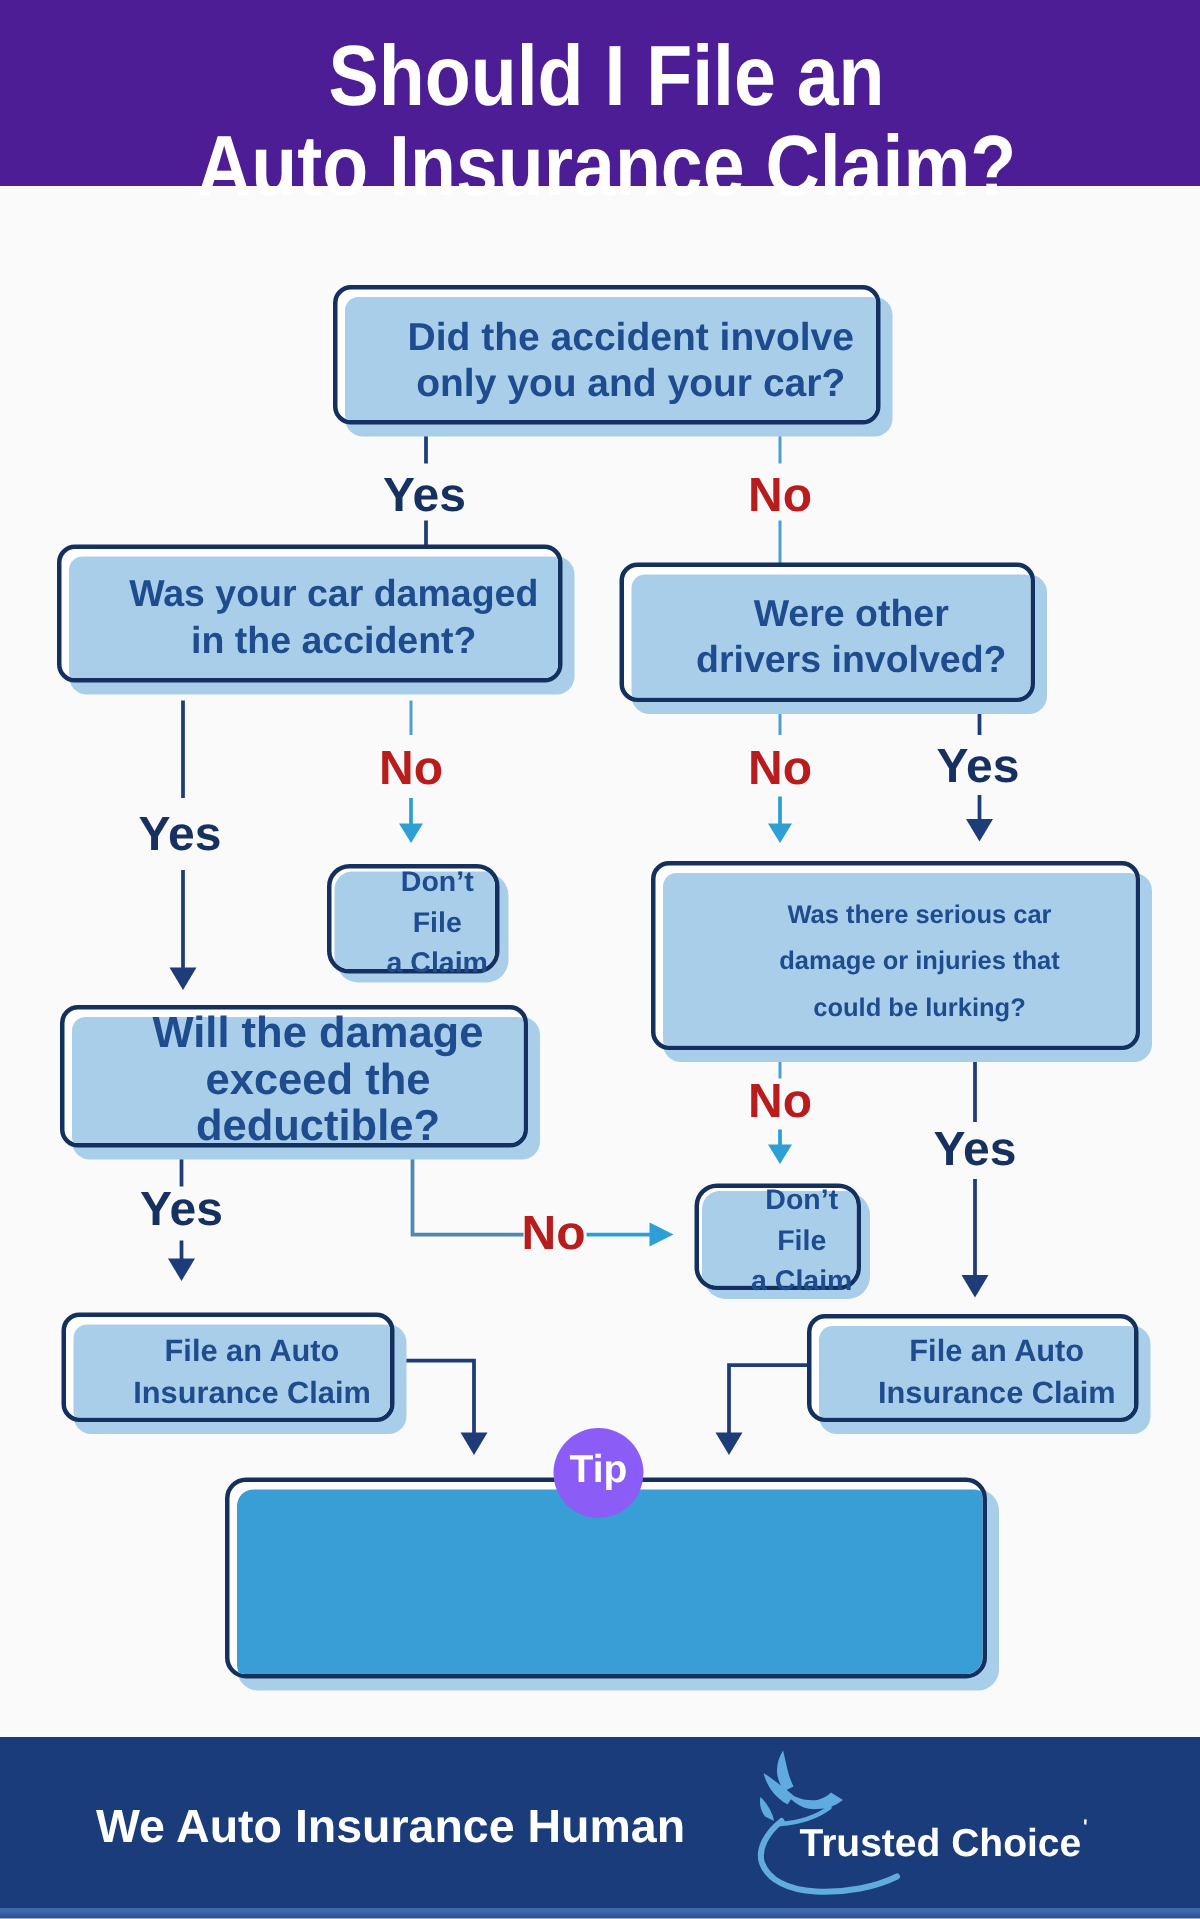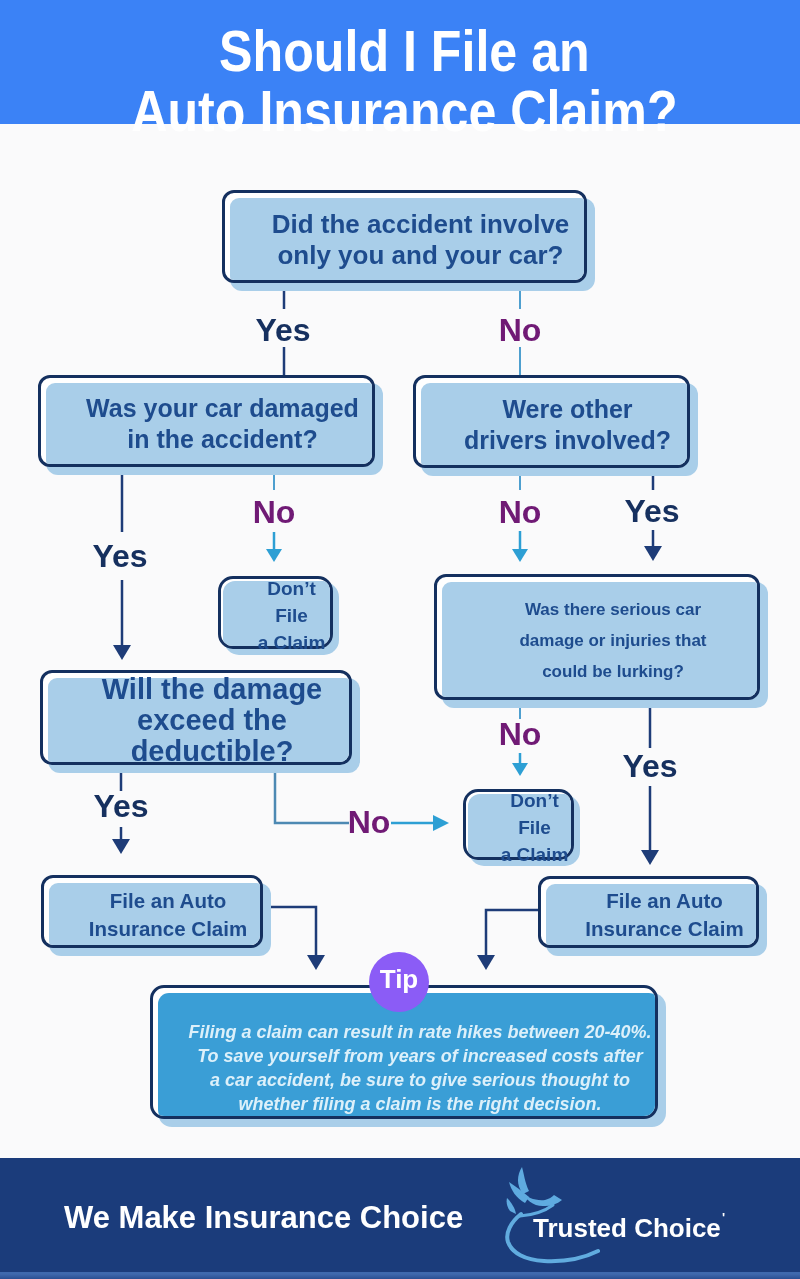--- a/index.html
+++ b/index.html
@@ -1,30 +1,30 @@
 <!DOCTYPE html>
 <html><head>
 <meta charset="utf-8">
 <style>
 html,body{margin:0;padding:0;}
 body{width:800px;height:1279px;position:relative;background:#fafafb;font-family:"Liberation Sans",sans-serif;overflow:hidden;}
-.hdr{position:absolute;left:0;top:0;width:800px;height:124px;background:#3b82f6;color:#fff;text-align:center;}
+.hdr{position:absolute;left:0;top:0;width:800px;height:124px;background:#4c1d95;color:#fff;text-align:center;}
 .hdr h1{margin:0;padding-top:21px;padding-left:10px;font-size:57px;line-height:60px;font-weight:bold;transform:scaleX(0.88);transform-origin:50% 0;}
 .ftr{position:absolute;left:0;top:1158px;width:800px;height:121px;background:#1b3c7b;}
 .strip{position:absolute;left:0;top:1272px;width:800px;height:7px;background:linear-gradient(#3f69ad 0 2px,#2b4f92);}
 .tag{position:absolute;left:64px;top:1199px;font-size:31px;line-height:38px;font-weight:bold;color:#fff;}
 svg.flow{position:absolute;left:0;top:0;}
 .box{position:absolute;}
 .sh{position:absolute;left:8px;top:8px;width:100%;height:100%;background:#a9cee9;border-radius:12px;}
 .mn{position:absolute;left:0;top:0;right:0;bottom:0;background:#fff;border:3px solid #14305f;border-radius:12px;overflow:hidden;}
 .fl{position:absolute;left:5px;top:5px;right:-5px;bottom:-5px;background:#a9cee9;border-radius:9px;}
 .tx{position:absolute;left:0;top:6px;right:0;bottom:0;display:flex;align-items:center;justify-content:center;text-align:center;color:#1e4c8e;font-weight:bold;margin-left:32px;}
 .lbl{position:absolute;font-weight:bold;font-size:32px;transform:translate(-50%,-50%);}
 .navy{color:#16305f;}
-.cyan{color:#701a75;}
+.cyan{color:#b91c1c;}
 </style>
 </head>
 <body>
 <div class="hdr">
     <h1>Should I File an<br>Auto Insurance Claim?</h1>
   </div>
 
 <svg class="flow" width="800" height="1279" viewBox="0 0 800 1279" fill="none">
 
   <line x1="284" y1="283" x2="284" y2="309" stroke="#1e3c78" stroke-width="2.5"></line>
@@ -67,21 +67,21 @@
   <path d="M477 955 L495 955 L486 970 Z" fill="#1e3c78"></path>
 </svg>
 
 <div class="box" style="left:222px;top:190px;width:365px;height:93px;">
   <div class="sh"></div>
   <div class="mn">
       <div class="fl"></div>
     </div>
   <div class="tx" style="font-size:26px;line-height:31px;">Did the accident involve<br>only you and your car?</div>
 </div>
-<div class="box" style="left:38px;top:375px;width:337px;height:92px;">
+<div class="box" style="left:38px;top:363px;width:337px;height:92px;">
   <div class="sh"></div>
   <div class="mn">
       <div class="fl"></div>
     </div>
   <div class="tx" style="font-size:25px;line-height:31px;">Was your car damaged<br>in the accident?</div>
 </div>
 <div class="box" style="left:413px;top:375px;width:277px;height:93px;">
   <div class="sh"></div>
   <div class="mn">
       <div class="fl"></div>
@@ -129,39 +129,38 @@
       <div class="fl"></div>
     </div>
   <div class="tx" style="font-size:20.5px;line-height:28px;">File an Auto<br>Insurance Claim</div>
 </div>
 
 <div class="box" style="left:150px;top:985px;width:508px;height:134px;">
   <div class="sh" style="border-radius:14px;"></div>
   <div class="mn" style="border-radius:14px;">
       <div class="fl" style="border-radius:11px;background:#3a9ed6;"></div>
     </div>
-  <div class="tx" style="left:0;top:32px;font-size:18px;line-height:24px;color:#dcf0fa;font-style:italic;">Filing a claim can result in rate hikes between 20-40%.<br>To save yourself from years of increased costs after<br>a car accident, be sure to give serious thought to<br>whether filing a claim is the right decision.</div>
 </div>
 
 <div style="position:absolute;left:369px;top:952px;width:60px;height:60px;border-radius:50%;background:#8b5cf6;color:#fff;display:flex;align-items:center;justify-content:center;font-weight:bold;font-size:26px;padding-bottom:5px;box-sizing:border-box;">Tip</div>
 
 <div class="lbl navy" style="left:283px;top:330px;">Yes</div>
 <div class="lbl cyan" style="left:520px;top:330px;">No</div>
 <div class="lbl navy" style="left:120px;top:556px;">Yes</div>
 <div class="lbl cyan" style="left:274px;top:512px;">No</div>
 <div class="lbl cyan" style="left:520px;top:512px;">No</div>
 <div class="lbl navy" style="left:652px;top:511px;">Yes</div>
 <div class="lbl navy" style="left:121px;top:806px;">Yes</div>
 <div class="lbl cyan" style="left:369px;top:822px;">No</div>
 <div class="lbl cyan" style="left:520px;top:734px;">No</div>
 <div class="lbl navy" style="left:650px;top:766px;">Yes</div>
 
 <div class="ftr"></div>
 <div class="strip"></div>
-<div class="tag">We Make Insurance Choice</div>
+<div class="tag">We Auto Insurance Human</div>
 
 <svg style="position:absolute;left:0px;top:0px;" width="800" height="1279" viewBox="0 0 800 1279" fill="none">
   <path d="M522 1167 C517 1175 516 1185 523 1194 L529 1191 C525 1183 524 1174 522 1167 Z" fill="#5fabe0"></path>
   <path d="M509 1182 C511 1190 516 1198 525 1203 L529 1197 C522 1191 515 1186 509 1182 Z" fill="#5fabe0"></path>
   <path d="M521 1191 C527 1198 536 1201 545 1200 C549 1199 552 1197 554 1195 L562 1200 C557 1204 551 1206 545 1206 C534 1207 526 1200 521 1191 Z" fill="#5fabe0"></path>
   <path d="M507 1198 C511 1202 515 1208 516 1214 L510 1211 C507 1207 506 1202 507 1198 Z" fill="#5fabe0"></path>
   <path d="M553 1205 C545 1211 533 1215 520 1216" stroke="#5fabe0" stroke-width="3" fill="none" stroke-linecap="round"></path>
   <path d="M521 1214 C511 1222 505 1233 508 1242 C512 1253 525 1260 544 1261 C564 1262 584 1258 598 1251" stroke="#61acdf" stroke-width="4" fill="none" stroke-linecap="round"></path>
   <text x="533" y="1237" fill="#fff" font-family="Liberation Sans, sans-serif" font-size="26" font-weight="bold">Trusted Choice</text>
   <text x="722" y="1222" fill="#fff" font-family="Liberation Sans, sans-serif" font-size="13" font-weight="bold">'</text>

